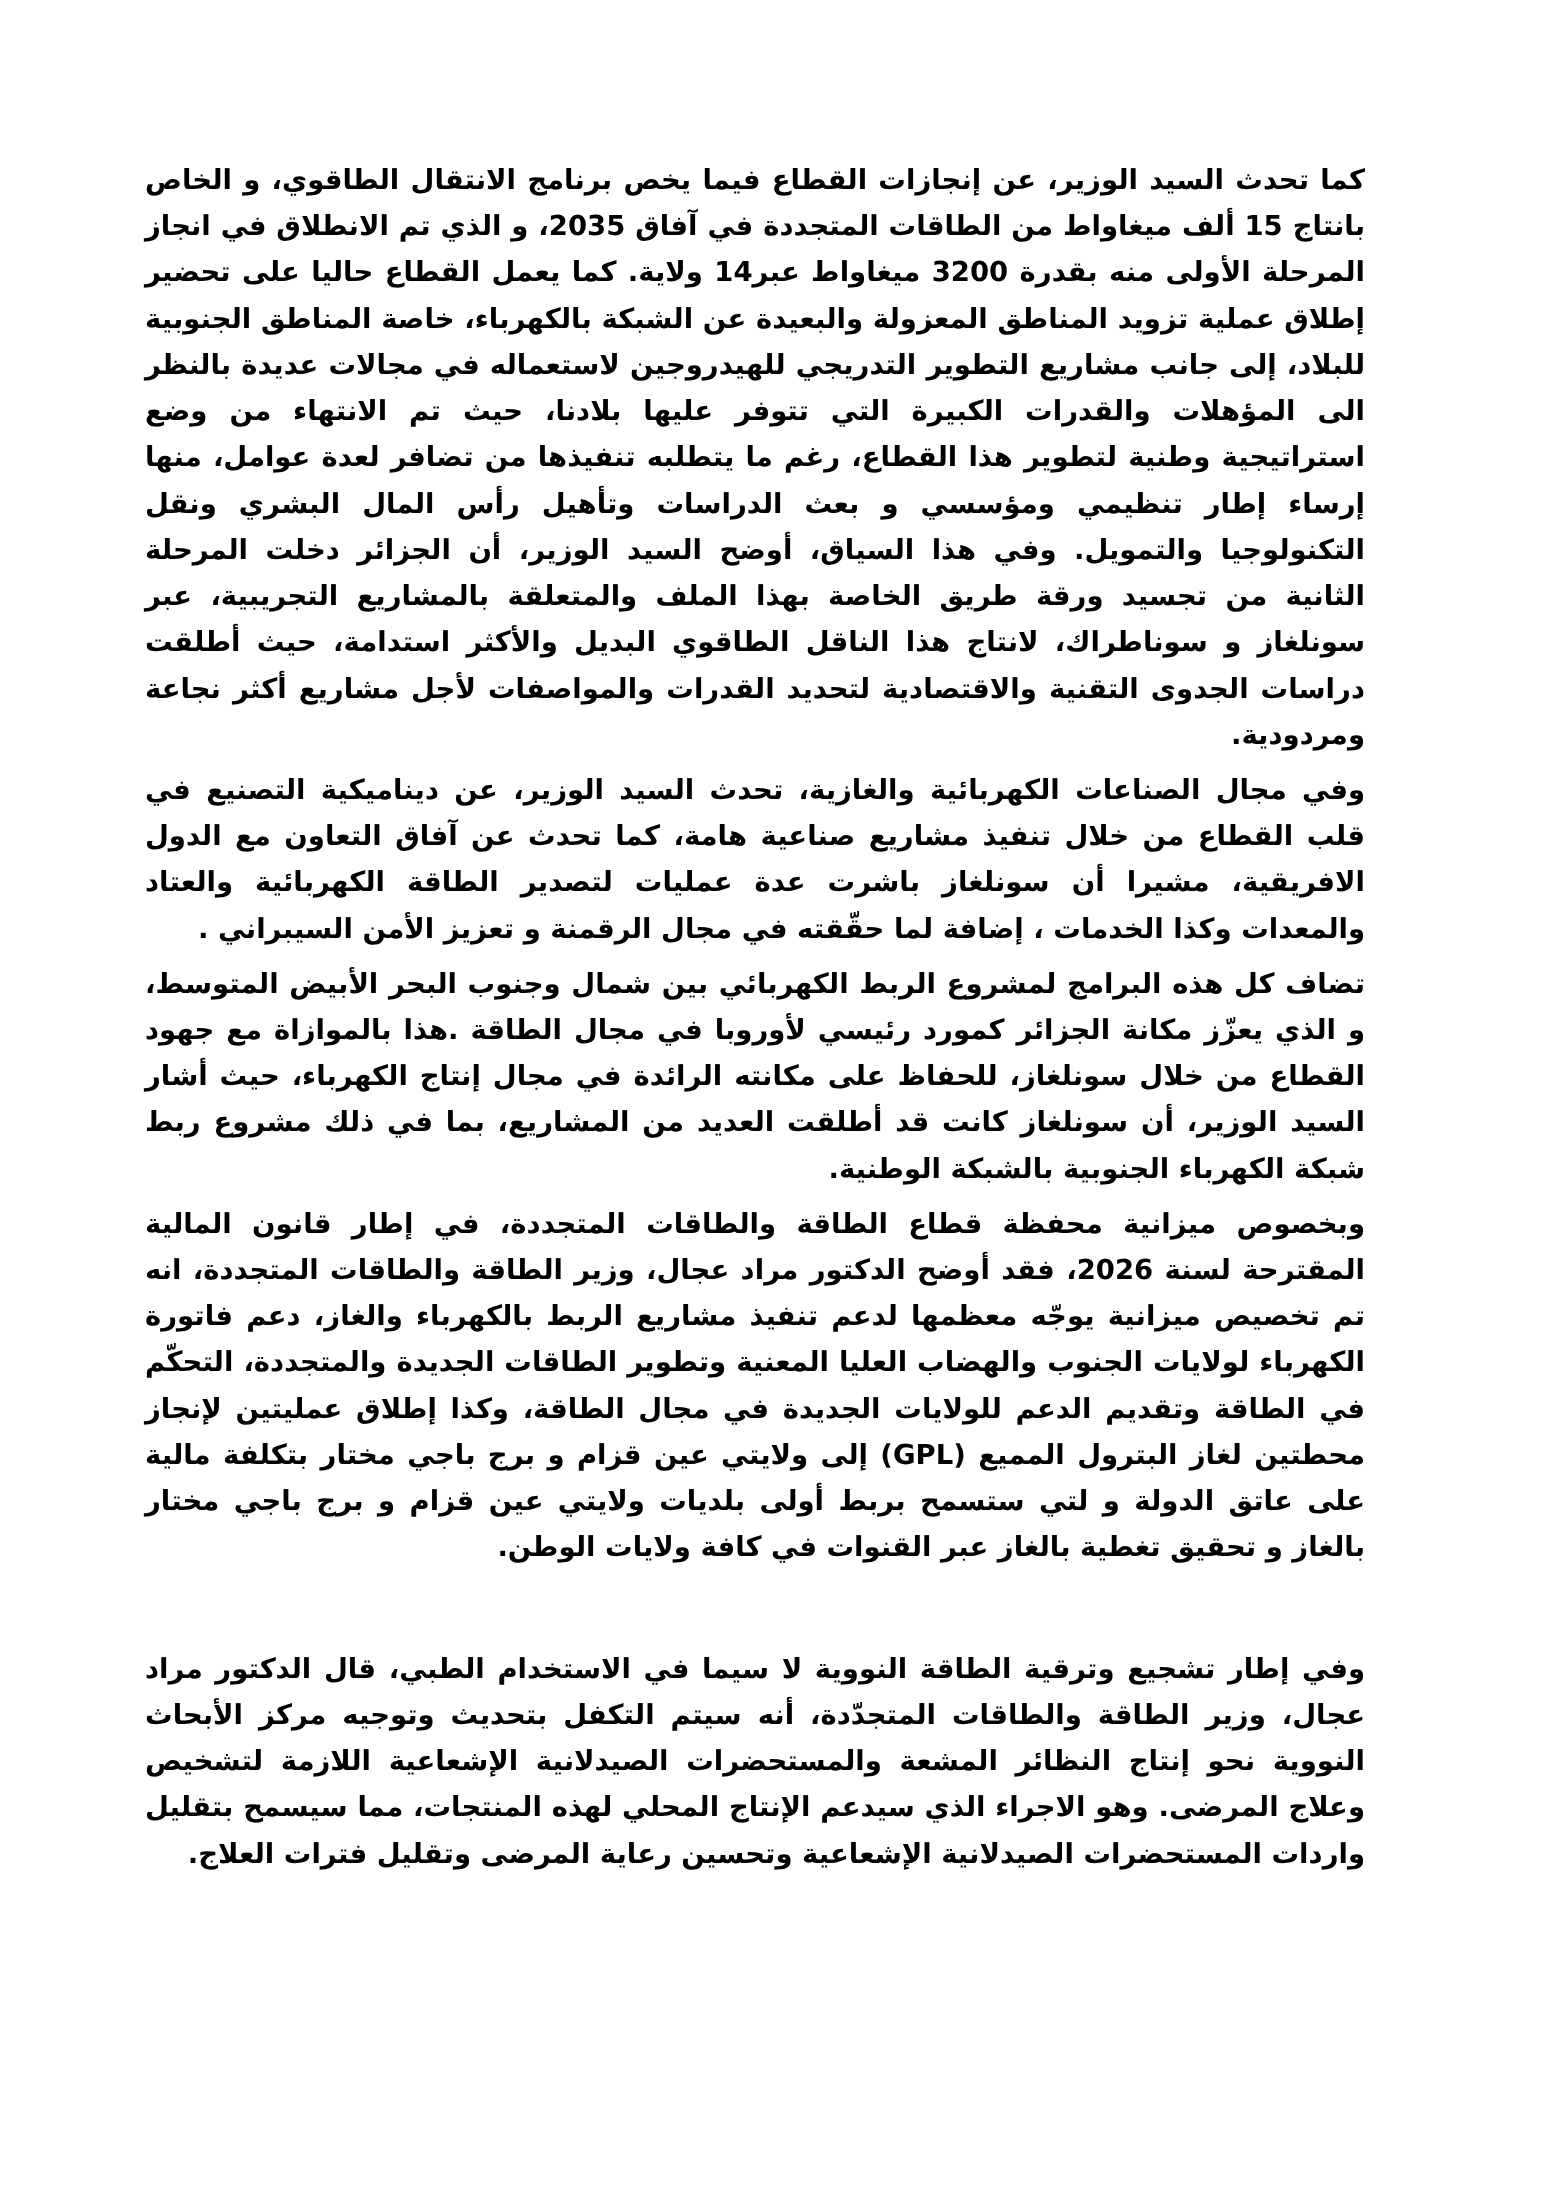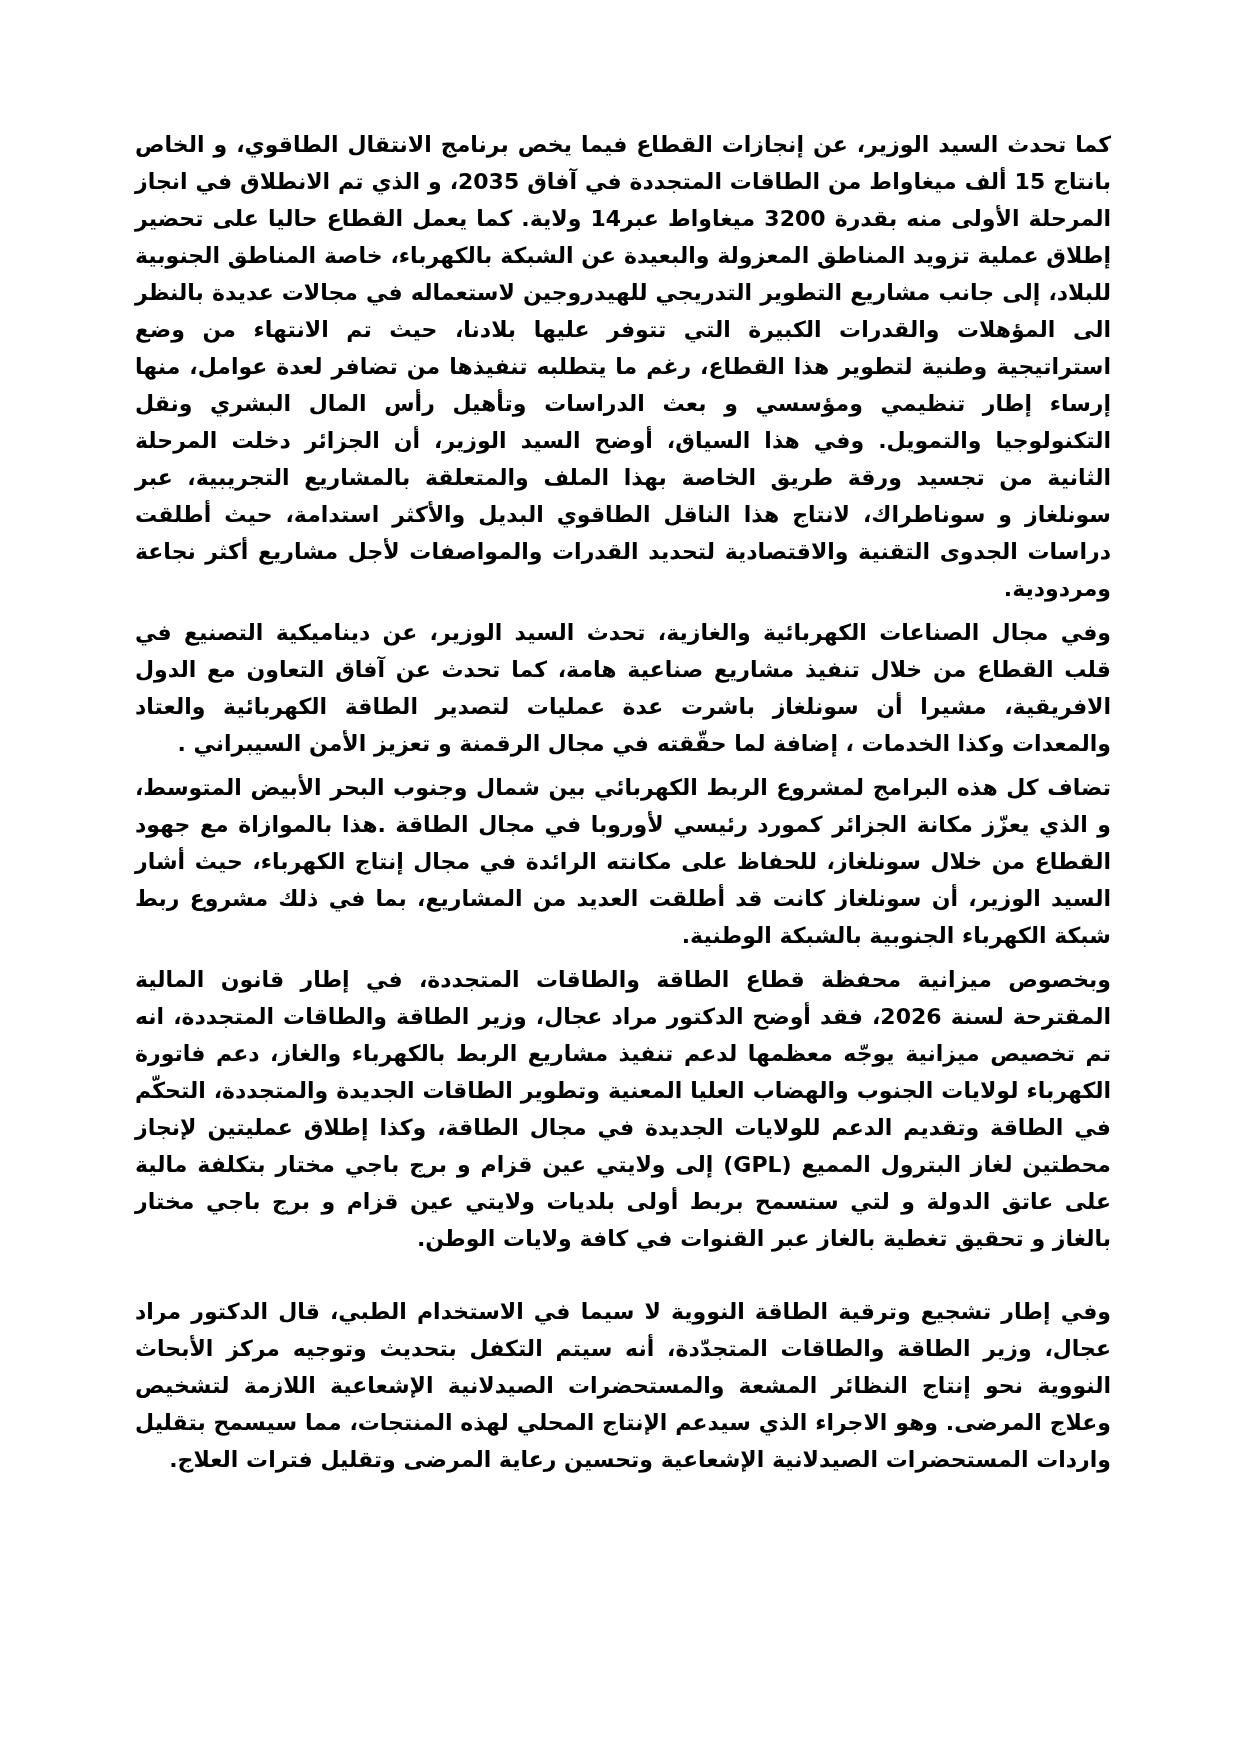--- a/index.html
+++ b/index.html
@@ -8,38 +8,38 @@
       background: #ffffff;
     }
     body {
       width: 1241px;
       height: 1755px;
       position: relative;
       overflow: hidden;
     }
     .page {
       position: absolute;
-      left: 135px;
+      left: 116px;
       top: 126px;
       width: 976px;
       direction: rtl;
       color: #000000;
       font-family: "DejaVu Sans", "Liberation Sans", sans-serif;
       font-weight: bold;
       font-size: 22px;
       line-height: 37px;
       text-align: justify;
       text-align-last: right;
     }
     .para {
       margin: 0 0 7px 0;
       text-align: justify;
     }
     .para.gap-before {
-      margin-top: 36px;
+      margin-top: 60px;
     }
   </style>
 </head>
 <body>
 
 <div class="page">
   <p class="para">كما تحدث السيد الوزير، عن إنجازات القطاع فيما يخص برنامج الانتقال الطاقوي، و الخاص بانتاج 15 ألف ميغاواط من الطاقات المتجددة في آفاق 2035، و الذي تم الانطلاق في انجاز المرحلة الأولى منه بقدرة 3200 ميغاواط عبر14 ولاية. كما يعمل القطاع حاليا على تحضير إطلاق عملية تزويد المناطق المعزولة والبعيدة عن الشبكة بالكهرباء، خاصة المناطق الجنوبية للبلاد، إلى جانب مشاريع التطوير التدريجي للهيدروجين لاستعماله في مجالات عديدة بالنظر الى المؤهلات والقدرات الكبيرة التي تتوفر عليها بلادنا، حيث تم الانتهاء من وضع استراتيجية وطنية لتطوير هذا القطاع، رغم ما يتطلبه تنفيذها من تضافر لعدة عوامل، منها إرساء إطار تنظيمي ومؤسسي و بعث الدراسات وتأهيل رأس المال البشري ونقل التكنولوجيا والتمويل. وفي هذا السياق، أوضح السيد الوزير، أن الجزائر دخلت المرحلة الثانية من تجسيد ورقة طريق الخاصة بهذا الملف والمتعلقة بالمشاريع التجريبية، عبر سونلغاز و سوناطراك، لانتاج هذا الناقل الطاقوي البديل والأكثر استدامة، حيث أطلقت دراسات الجدوى التقنية والاقتصادية لتحديد القدرات والمواصفات لأجل مشاريع أكثر نجاعة ومردودية.</p>
   <p class="para">وفي مجال الصناعات الكهربائية والغازية، تحدث السيد الوزير، عن ديناميكية التصنيع في قلب القطاع من خلال تنفيذ مشاريع صناعية هامة، كما تحدث عن آفاق التعاون مع الدول الافريقية، مشيرا أن سونلغاز باشرت عدة عمليات لتصدير الطاقة الكهربائية والعتاد والمعدات وكذا الخدمات ، إضافة لما حقّقته في مجال الرقمنة و تعزيز الأمن السيبراني .</p>
   <p class="para">تضاف كل هذه البرامج لمشروع الربط الكهربائي بين شمال وجنوب البحر الأبيض المتوسط، و الذي يعزّز مكانة الجزائر كمورد رئيسي لأوروبا في مجال الطاقة .هذا بالموازاة مع جهود القطاع من خلال سونلغاز، للحفاظ على مكانته الرائدة في مجال إنتاج الكهرباء، حيث أشار السيد الوزير، أن سونلغاز كانت قد أطلقت العديد من المشاريع، بما في ذلك مشروع ربط شبكة الكهرباء الجنوبية بالشبكة الوطنية.</p>
   <p class="para">وبخصوص ميزانية محفظة قطاع الطاقة والطاقات المتجددة، في إطار قانون المالية المقترحة لسنة 2026، فقد أوضح الدكتور مراد عجال، وزير الطاقة والطاقات المتجددة، انه تم تخصيص ميزانية يوجّه معظمها لدعم تنفيذ مشاريع الربط بالكهرباء والغاز، دعم فاتورة الكهرباء لولايات الجنوب والهضاب العليا المعنية وتطوير الطاقات الجديدة والمتجددة، التحكّم في الطاقة وتقديم الدعم للولايات الجديدة في مجال الطاقة، وكذا إطلاق عمليتين لإنجاز محطتين لغاز البترول المميع (GPL) إلى ولايتي عين قزام و برج باجي مختار بتكلفة مالية على عاتق الدولة و لتي ستسمح بربط أولى بلديات ولايتي عين قزام و برج باجي مختار بالغاز و تحقيق تغطية بالغاز عبر القنوات في كافة ولايات الوطن.</p>

